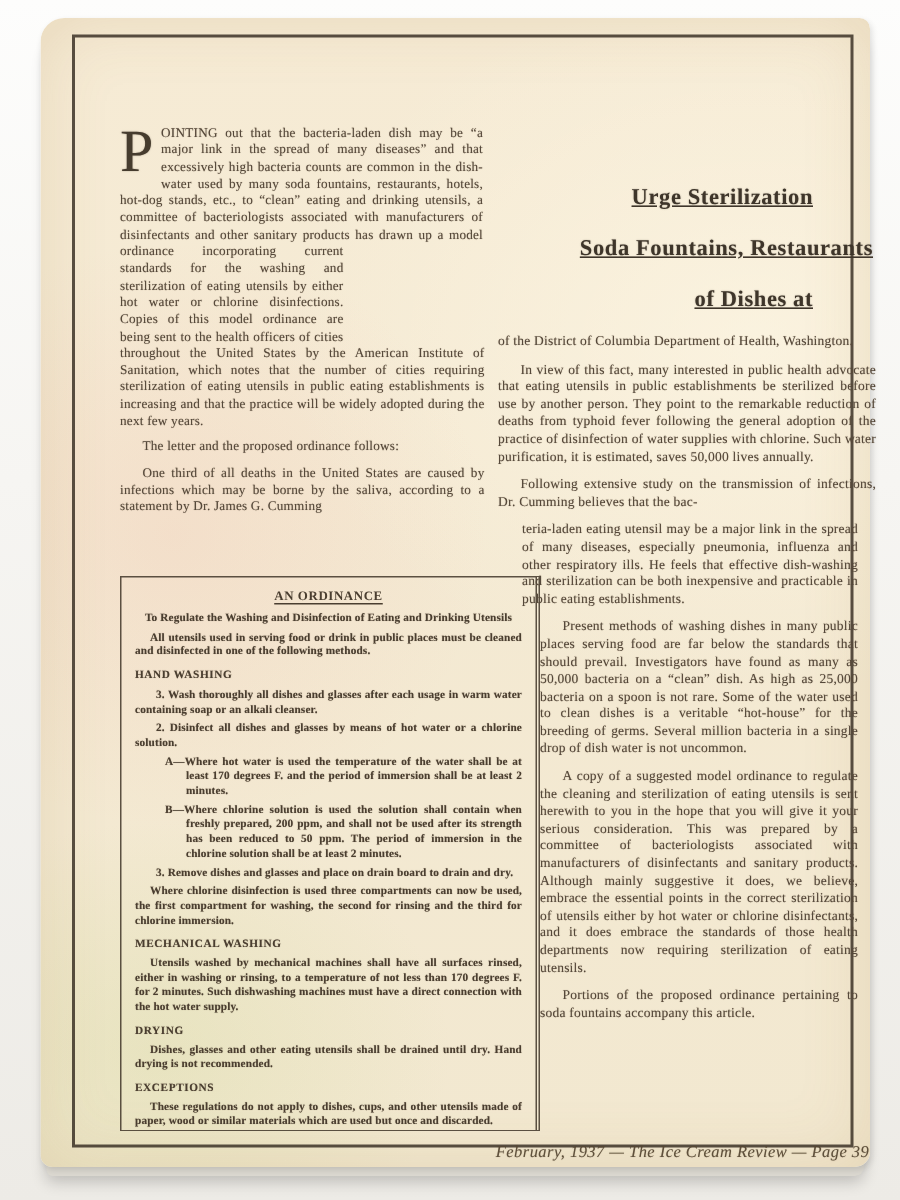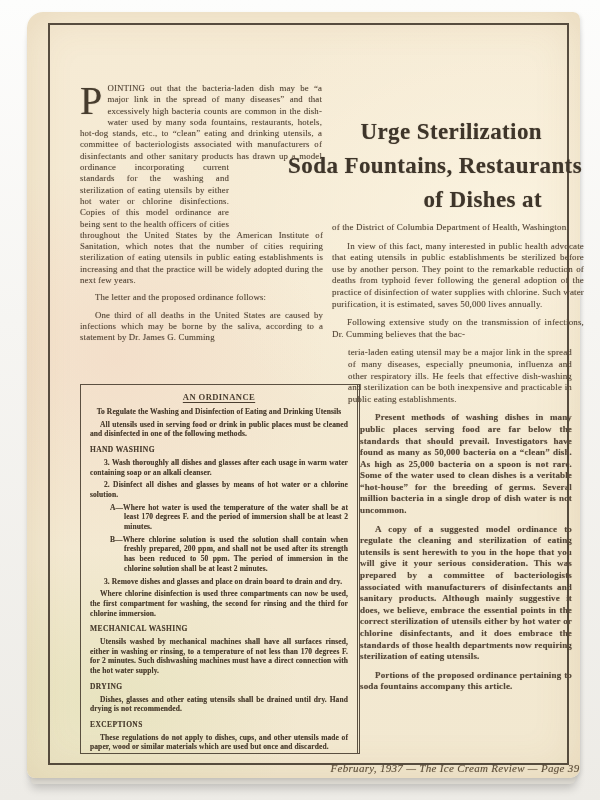--- a/index.html
+++ b/index.html
@@ -23,22 +23,22 @@
       0 14px 10px -4px rgba(0,0,0,0.20);
   }
   .frame{
     position:absolute;left:21px;top:11px;width:517px;height:738px;
     border:2px solid rgba(52,43,32,0.82);
     filter:blur(0.3px);
   }
   
   .headline{position:absolute;left:140px;top:90px;width:392px;text-align:right;}
   .hl{
-    font-weight:bold;font-size:23px;line-height:34px;letter-spacing:0.4px;
-    color:#3e352a;text-shadow:0 0 1px rgba(62,53,42,0.45);white-space:nowrap;
+    font-weight:bold;font-size:15px;line-height:34px;letter-spacing:0.4px;
+    color:#3e352a;text-shadow:0 0 1px rgba(62,53,42,0.45);white-space:nowrap;text-decoration:underline;
   }
   .hl1{padding-right:40px;}
   .hl2{padding-right:0;}
   
   .leftcol{position:absolute;left:30px;top:58px;width:243px;color:#55483a;}
   .leftcol p{
     margin:0;font-size:8.8px;line-height:11.3px;letter-spacing:0.15px;
     text-align:justify;text-shadow:0 0 0.7px rgba(90,70,48,0.45);
   }
   .dropcap{
@@ -71,21 +71,21 @@
   .style-cont{text-indent:10px;}
   
   .rightcol{position:absolute;left:282px;top:197px;width:252px;color:#55483a;}
   .rp{
     margin:0 0 7px 0;font-size:9px;line-height:11.6px;letter-spacing:0.15px;
     text-align:justify;text-shadow:0 0 0.7px rgba(90,70,48,0.45);
   }
   .style-first{}
   .style-normal{text-indent:15px;}
   .style-ind{margin-left:16px;margin-right:12px;}
-  .style-ind_indent{margin-left:28px;margin-right:12px;text-indent:15px;font-weight:bold;}
+  .style-ind_indent{margin-left:28px;margin-right:12px;text-indent:15px;}
   
   .footer{
     position:absolute;left:270px;top:737px;width:270px;text-align:center;
     font-style:italic;font-size:11px;letter-spacing:0.3px;color:rgba(84,70,50,0.9);
     text-shadow:0 0 0.7px rgba(90,70,48,0.4);
   }
 </style>
 </head>
 <body>
 

